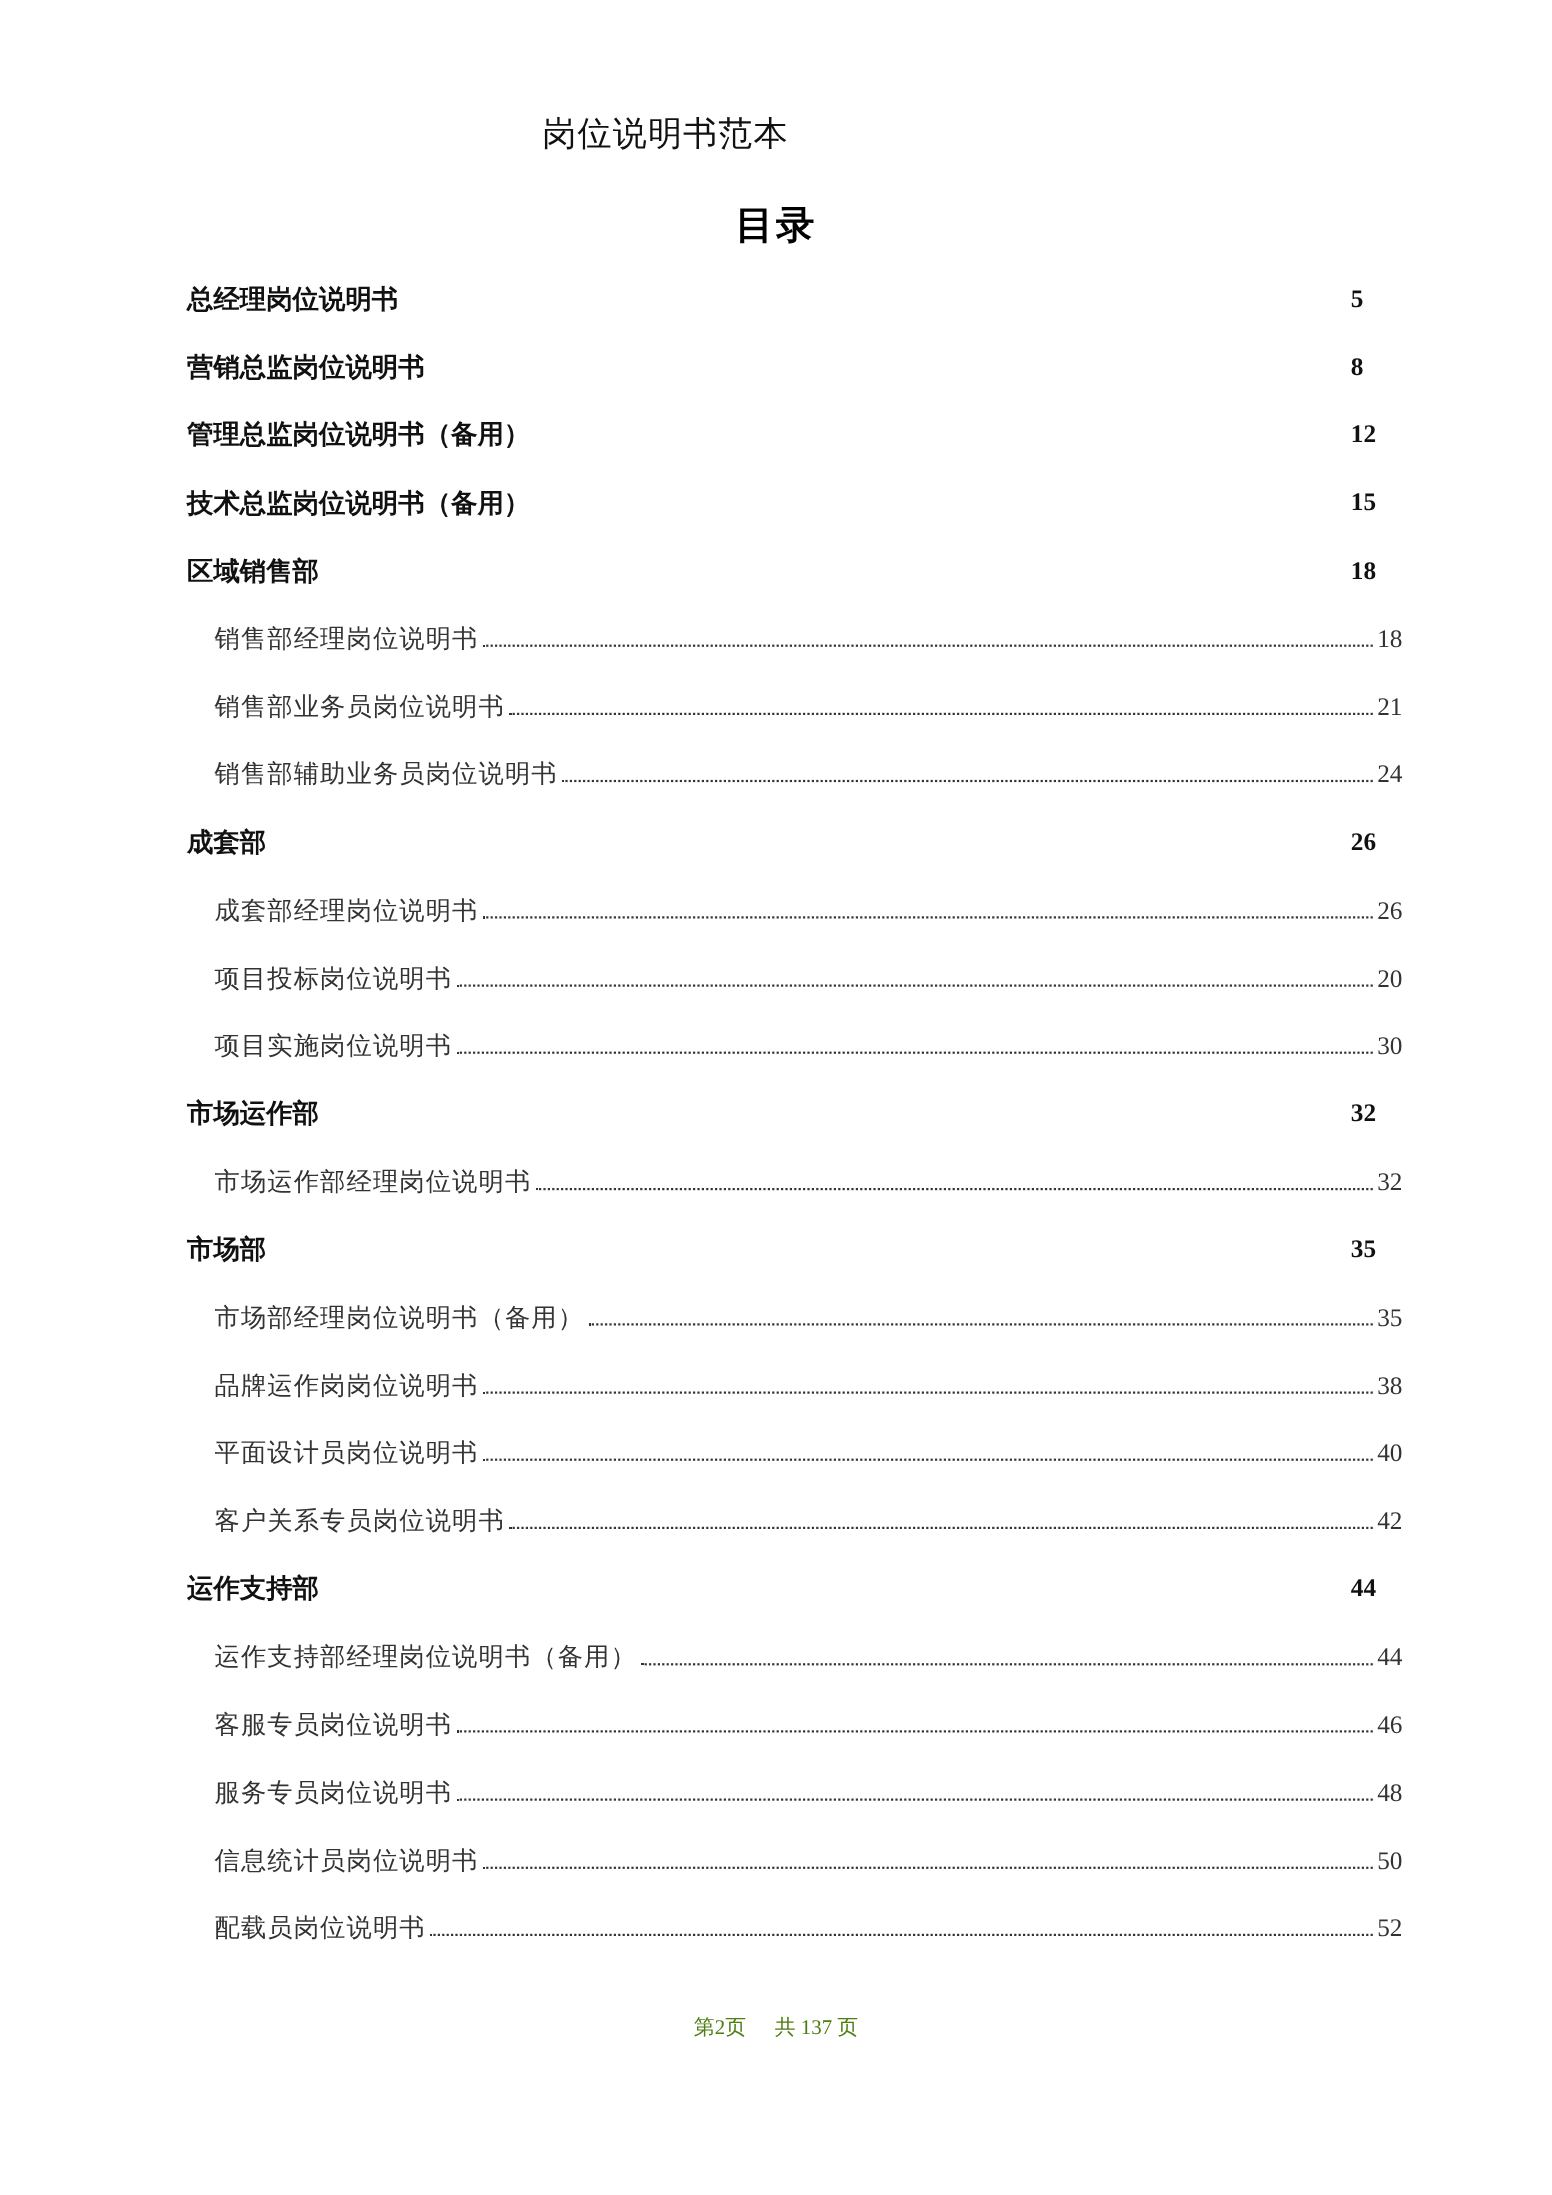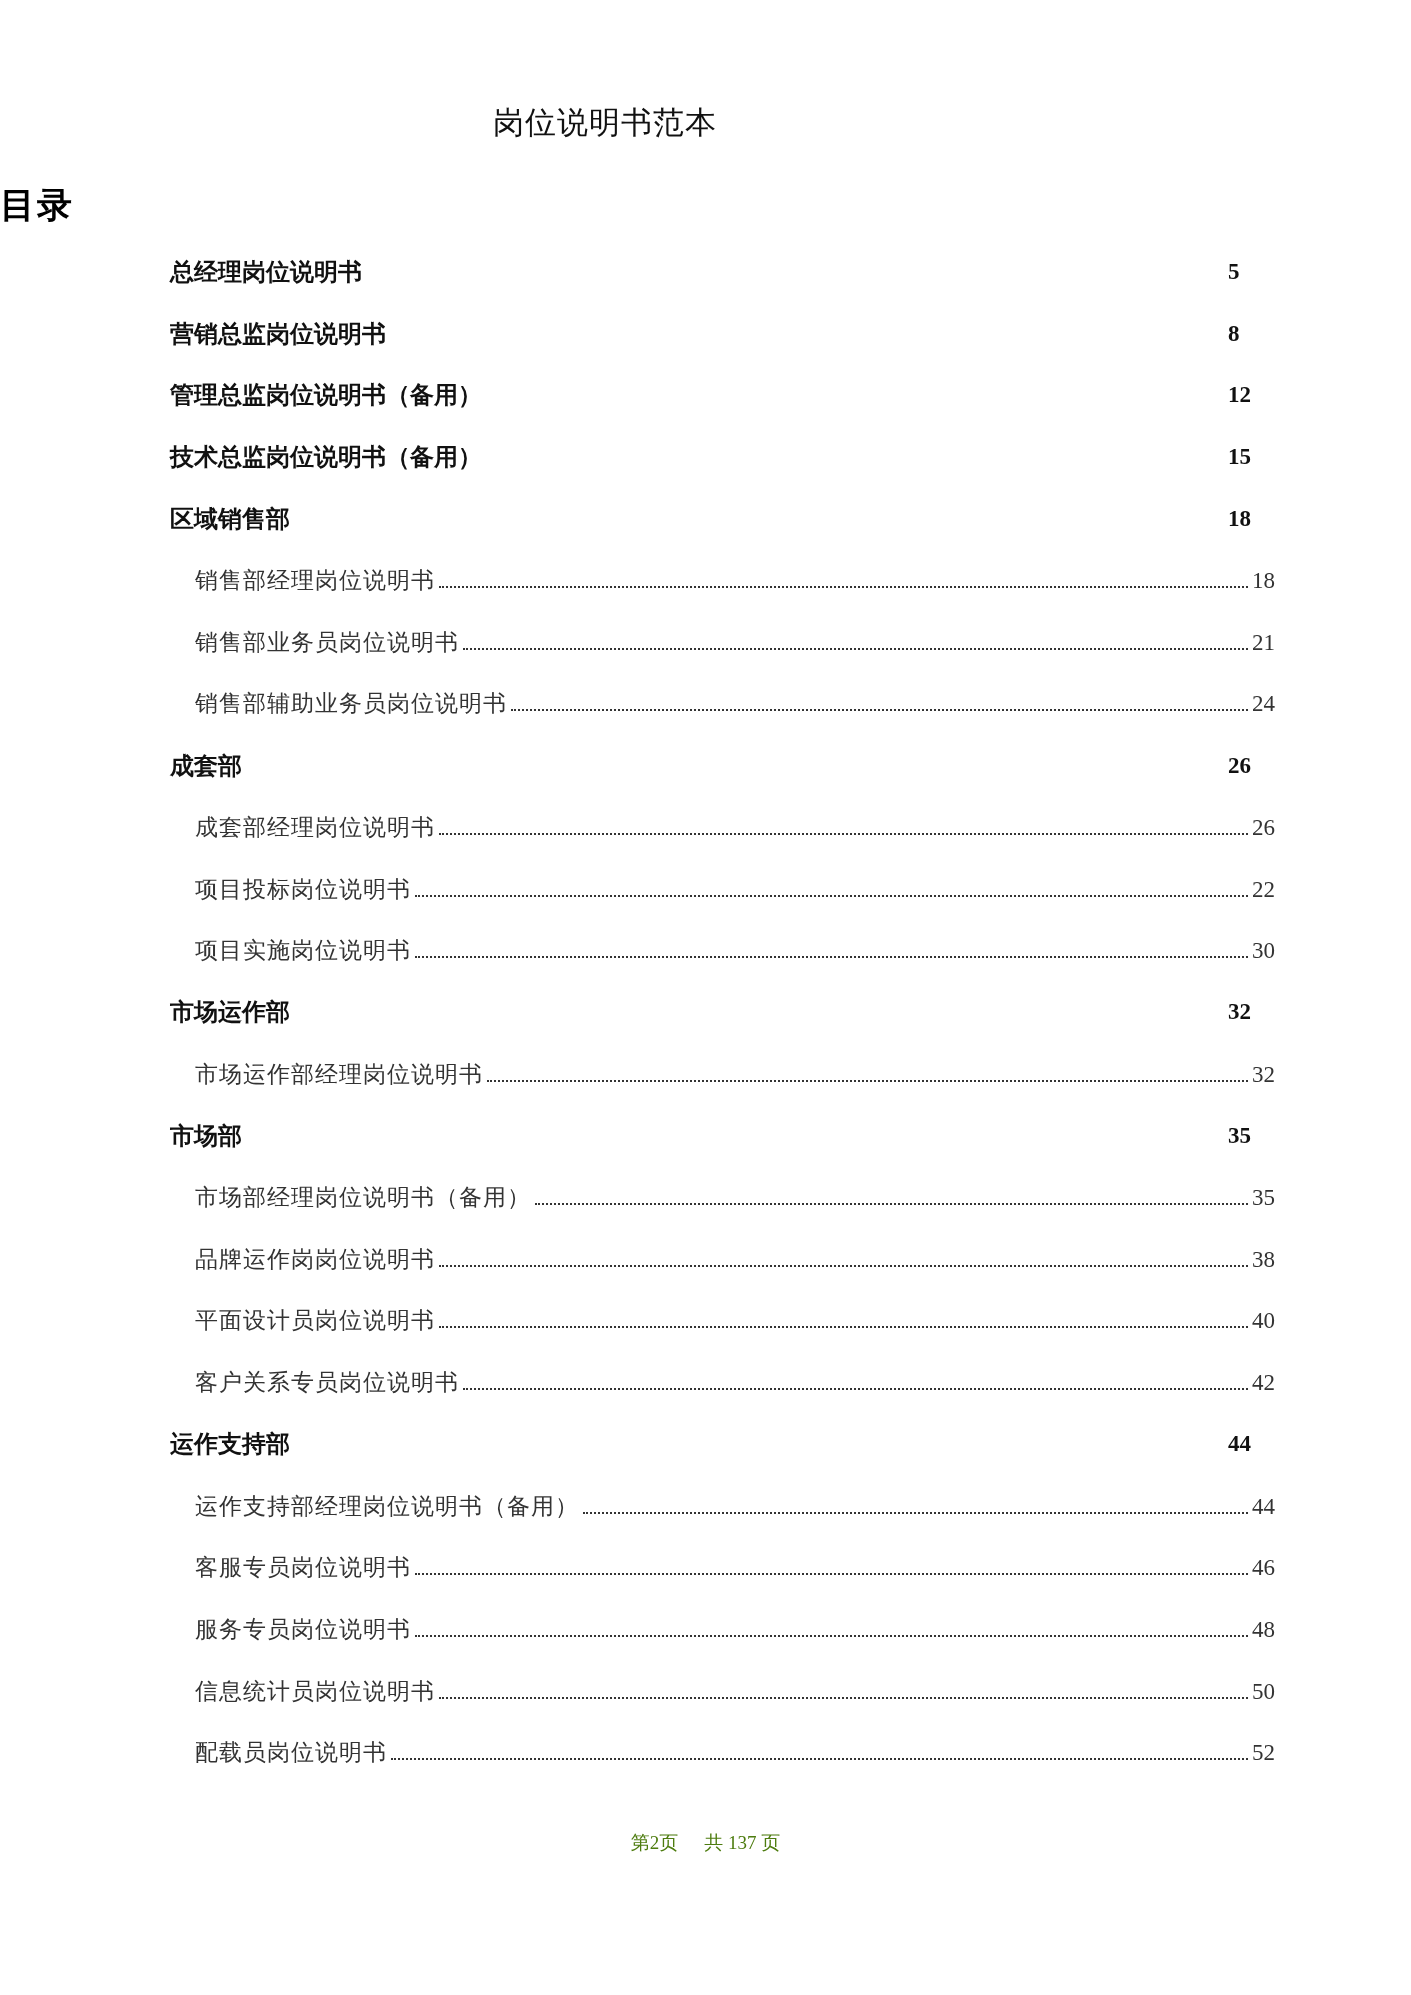--- a/index.html
+++ b/index.html
@@ -1,21 +1,21 @@
 <!DOCTYPE html>
 <html><head>
 <meta charset="utf-8">
 <style>
   html, body { margin: 0; padding: 0; background: #ffffff; }
   body { width: 1411px; height: 1995px; position: relative; overflow: hidden;
          font-family: "DejaVu Sans", "Liberation Sans", sans-serif; color: #111; }
   .page { position: absolute; left: 0; top: 0; width: 1411px; height: 1995px; background: #fff; }
   .doc-title { position: absolute; left: 0; width: 1210px; top: 102px; text-align: center;
                font-size: 31px; line-height: 40px; font-weight: normal; color: #111; letter-spacing: 1px; }
-  .toc-title { position: absolute; left: 0; width: 1411px; top: 182px; text-align: left;
+  .toc-title { position: absolute; left: 0; width: 1411px; top: 182px; text-align: center;
                font-size: 35px; line-height: 46px; font-weight: bold; color: #000; letter-spacing: 2px; }
   .toc { position: absolute; left: 0; top: 0; width: 1411px; }
   .row { position: absolute; left: 0; width: 1411px; height: 40px; display: flex; align-items: center; }
   .row.main .label { position: absolute; left: 170px; font-size: 24px; font-weight: bold; color: #111;
                      white-space: nowrap; }
   .row.main .page-num { position: absolute; left: 1228px; font-size: 23px; font-weight: bold; color: #111;
                         font-family: "Liberation Serif", "DejaVu Serif", serif; }
   .row.sub .inner { position: absolute; left: 195px; width: 1080px; display: flex; align-items: baseline; }
   .row.sub .label { font-size: 23px; color: #333; white-space: nowrap; letter-spacing: 1px;
                     font-family: "DejaVu Serif", "Liberation Serif", serif; }
@@ -83,21 +83,21 @@
         <div class="inner">
           <span class="label">成套部经理岗位说明书</span>
           <span class="leader"></span>
           <span class="page-num">26</span>
         </div>
       </div>
       <div class="row sub" style="top: 869px;">
         <div class="inner">
           <span class="label">项目投标岗位说明书</span>
           <span class="leader"></span>
-          <span class="page-num">22</span>
+          <span class="page-num">20</span>
         </div>
       </div>
       <div class="row sub" style="top: 930.7px;">
         <div class="inner">
           <span class="label">项目实施岗位说明书</span>
           <span class="leader"></span>
           <span class="page-num">30</span>
         </div>
       </div>
       <div class="row main" style="top: 992.4px;">

